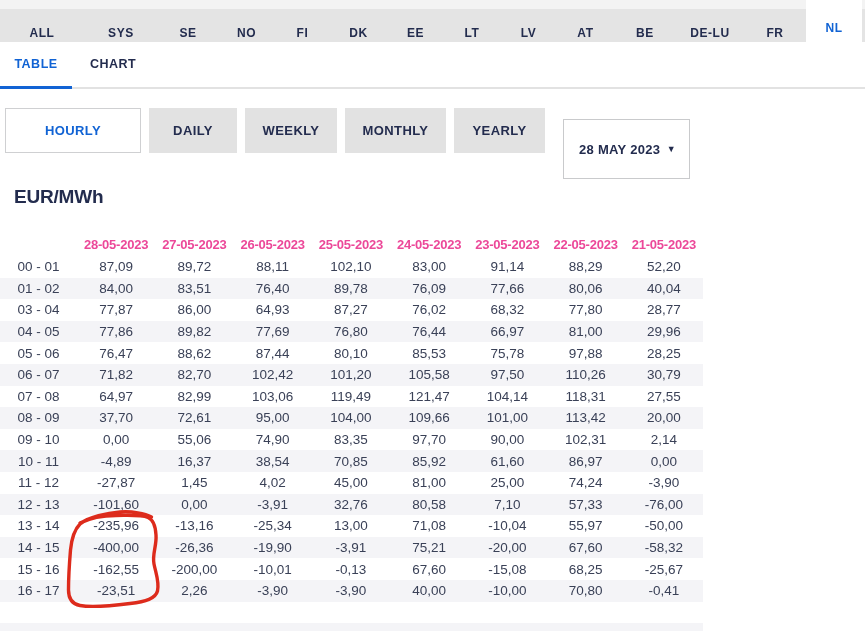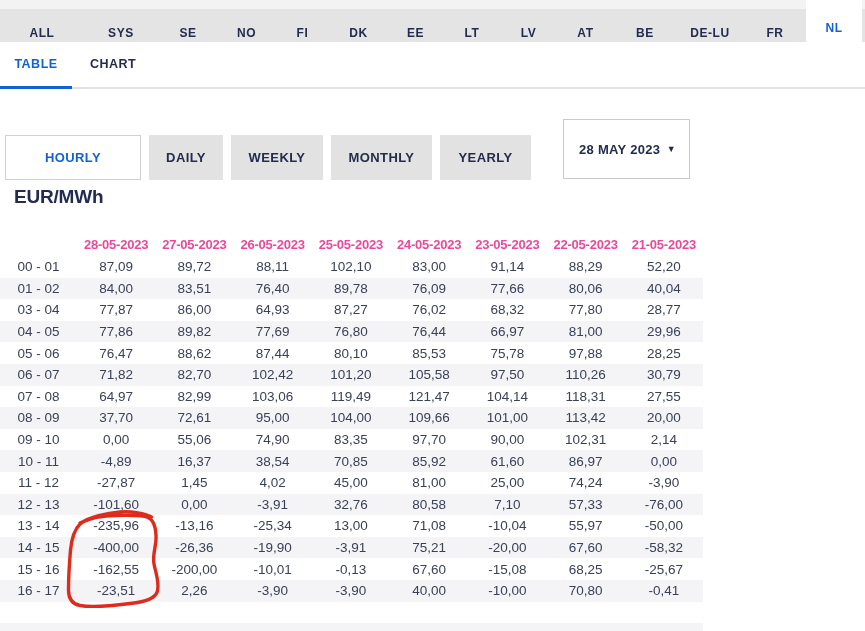--- a/index.html
+++ b/index.html
@@ -28,27 +28,27 @@
   .view-tabs { position:absolute; top:42px; left:0; width:865px; height:47px; border-bottom:2px solid #e2e2e2; display:flex; background:#fff; }
   .view-tab {
     height:47px; display:flex; align-items:center; justify-content:center;
     font-size:12.5px; font-weight:bold; letter-spacing:.5px; color:#232c4e; cursor:pointer;
     border-bottom:3px solid transparent; margin-bottom:-2px;
   }
   .view-tab:nth-of-type(1){ width:72px; }
   .view-tab:nth-of-type(2){ width:58px; margin-left:12px; }
   .view-tab.active { color:#1163d4; border-bottom-color:#1163d4; }
   
-  .period-row { position:absolute; top:135px; left:5px; display:flex; gap:8px;border-radius:10px; }
+  .period-row { position:absolute; top:108px; left:5px; display:flex; gap:8px;border-radius:10px; }
   .period-btn {
     height:45px; background:#e2e2e2; border:1px solid #e2e2e2;
     display:flex; align-items:center; justify-content:center;
     font-size:13px; font-weight:bold; letter-spacing:.4px; color:#232c4e; cursor:pointer;
   }
-  .period-btn:nth-of-type(1){width:136px}.period-btn:nth-of-type(2){width:74px}
+  .period-btn:nth-of-type(1){width:136px}.period-btn:nth-of-type(2){width:88px}
   .period-btn:nth-of-type(3){width:92px}.period-btn:nth-of-type(4){width:101px}
   .period-btn:nth-of-type(5){width:91px}
   .period-btn.active { background:#fff; border:1px solid #cfd0d2; color:#1163d4; }
   .date-select {
     position:absolute; top:119px; left:563px; width:127px; height:60px;
     background:#fff; border:1px solid #c9cacc; cursor:pointer;
     display:flex; align-items:center; justify-content:space-between; padding:0 13px 0 15px;
     font-size:13px; font-weight:bold; color:#232c4e; letter-spacing:.3px;
   }
   .date-select .caret { font-size:9px; color:#232c4e; }

